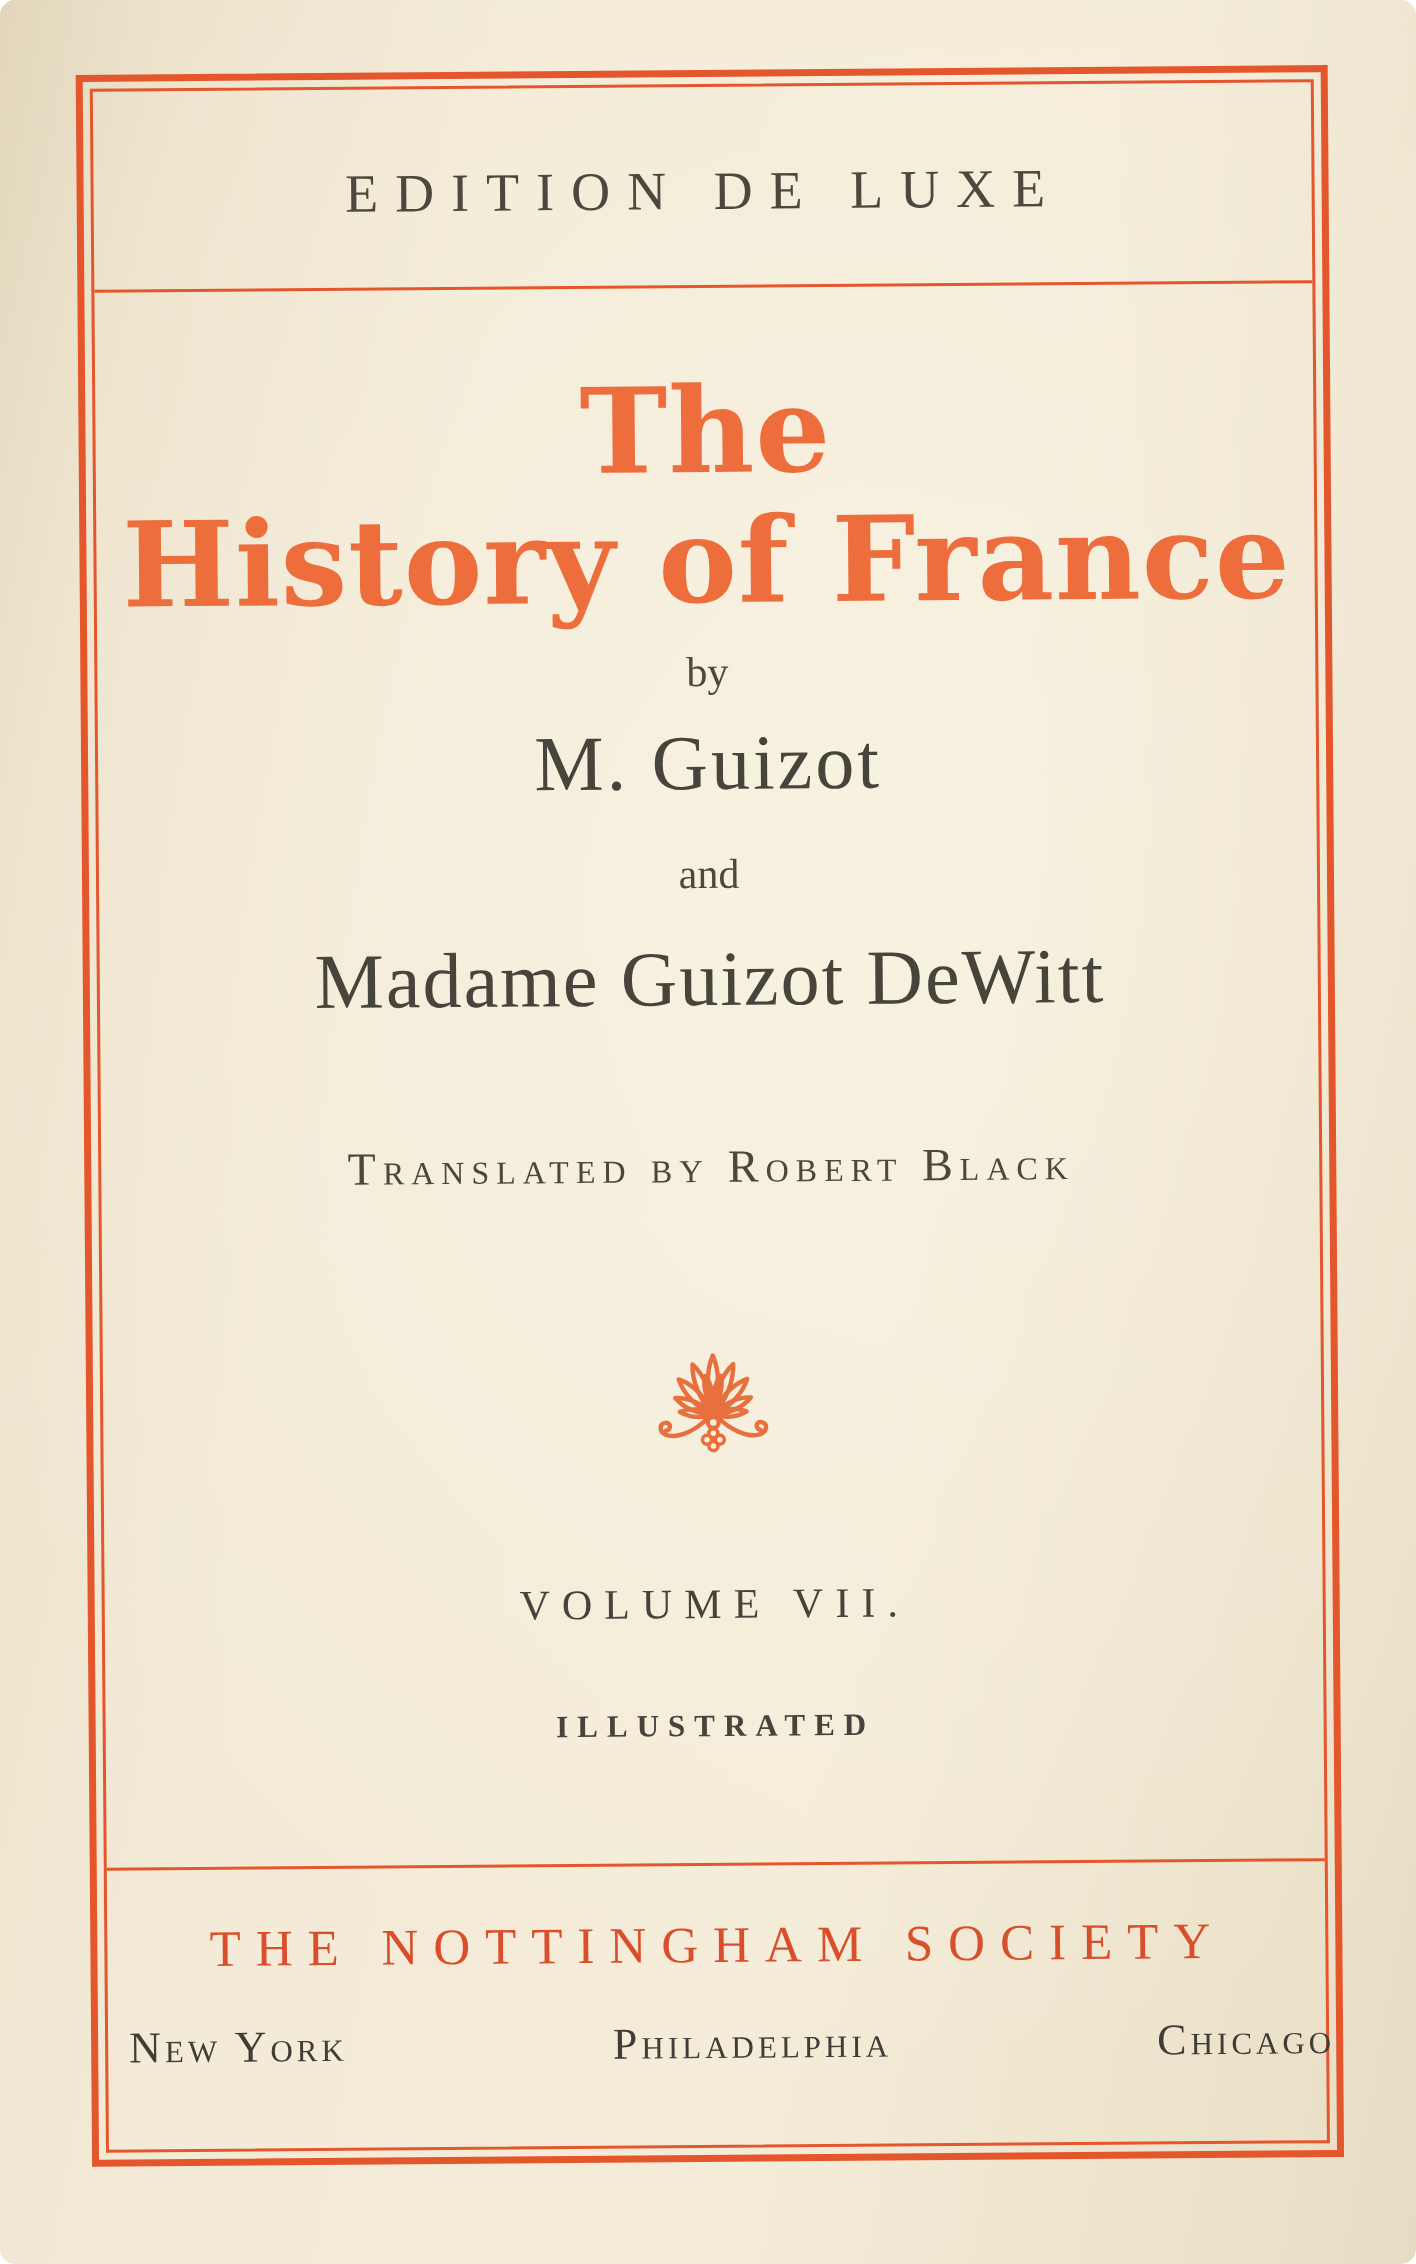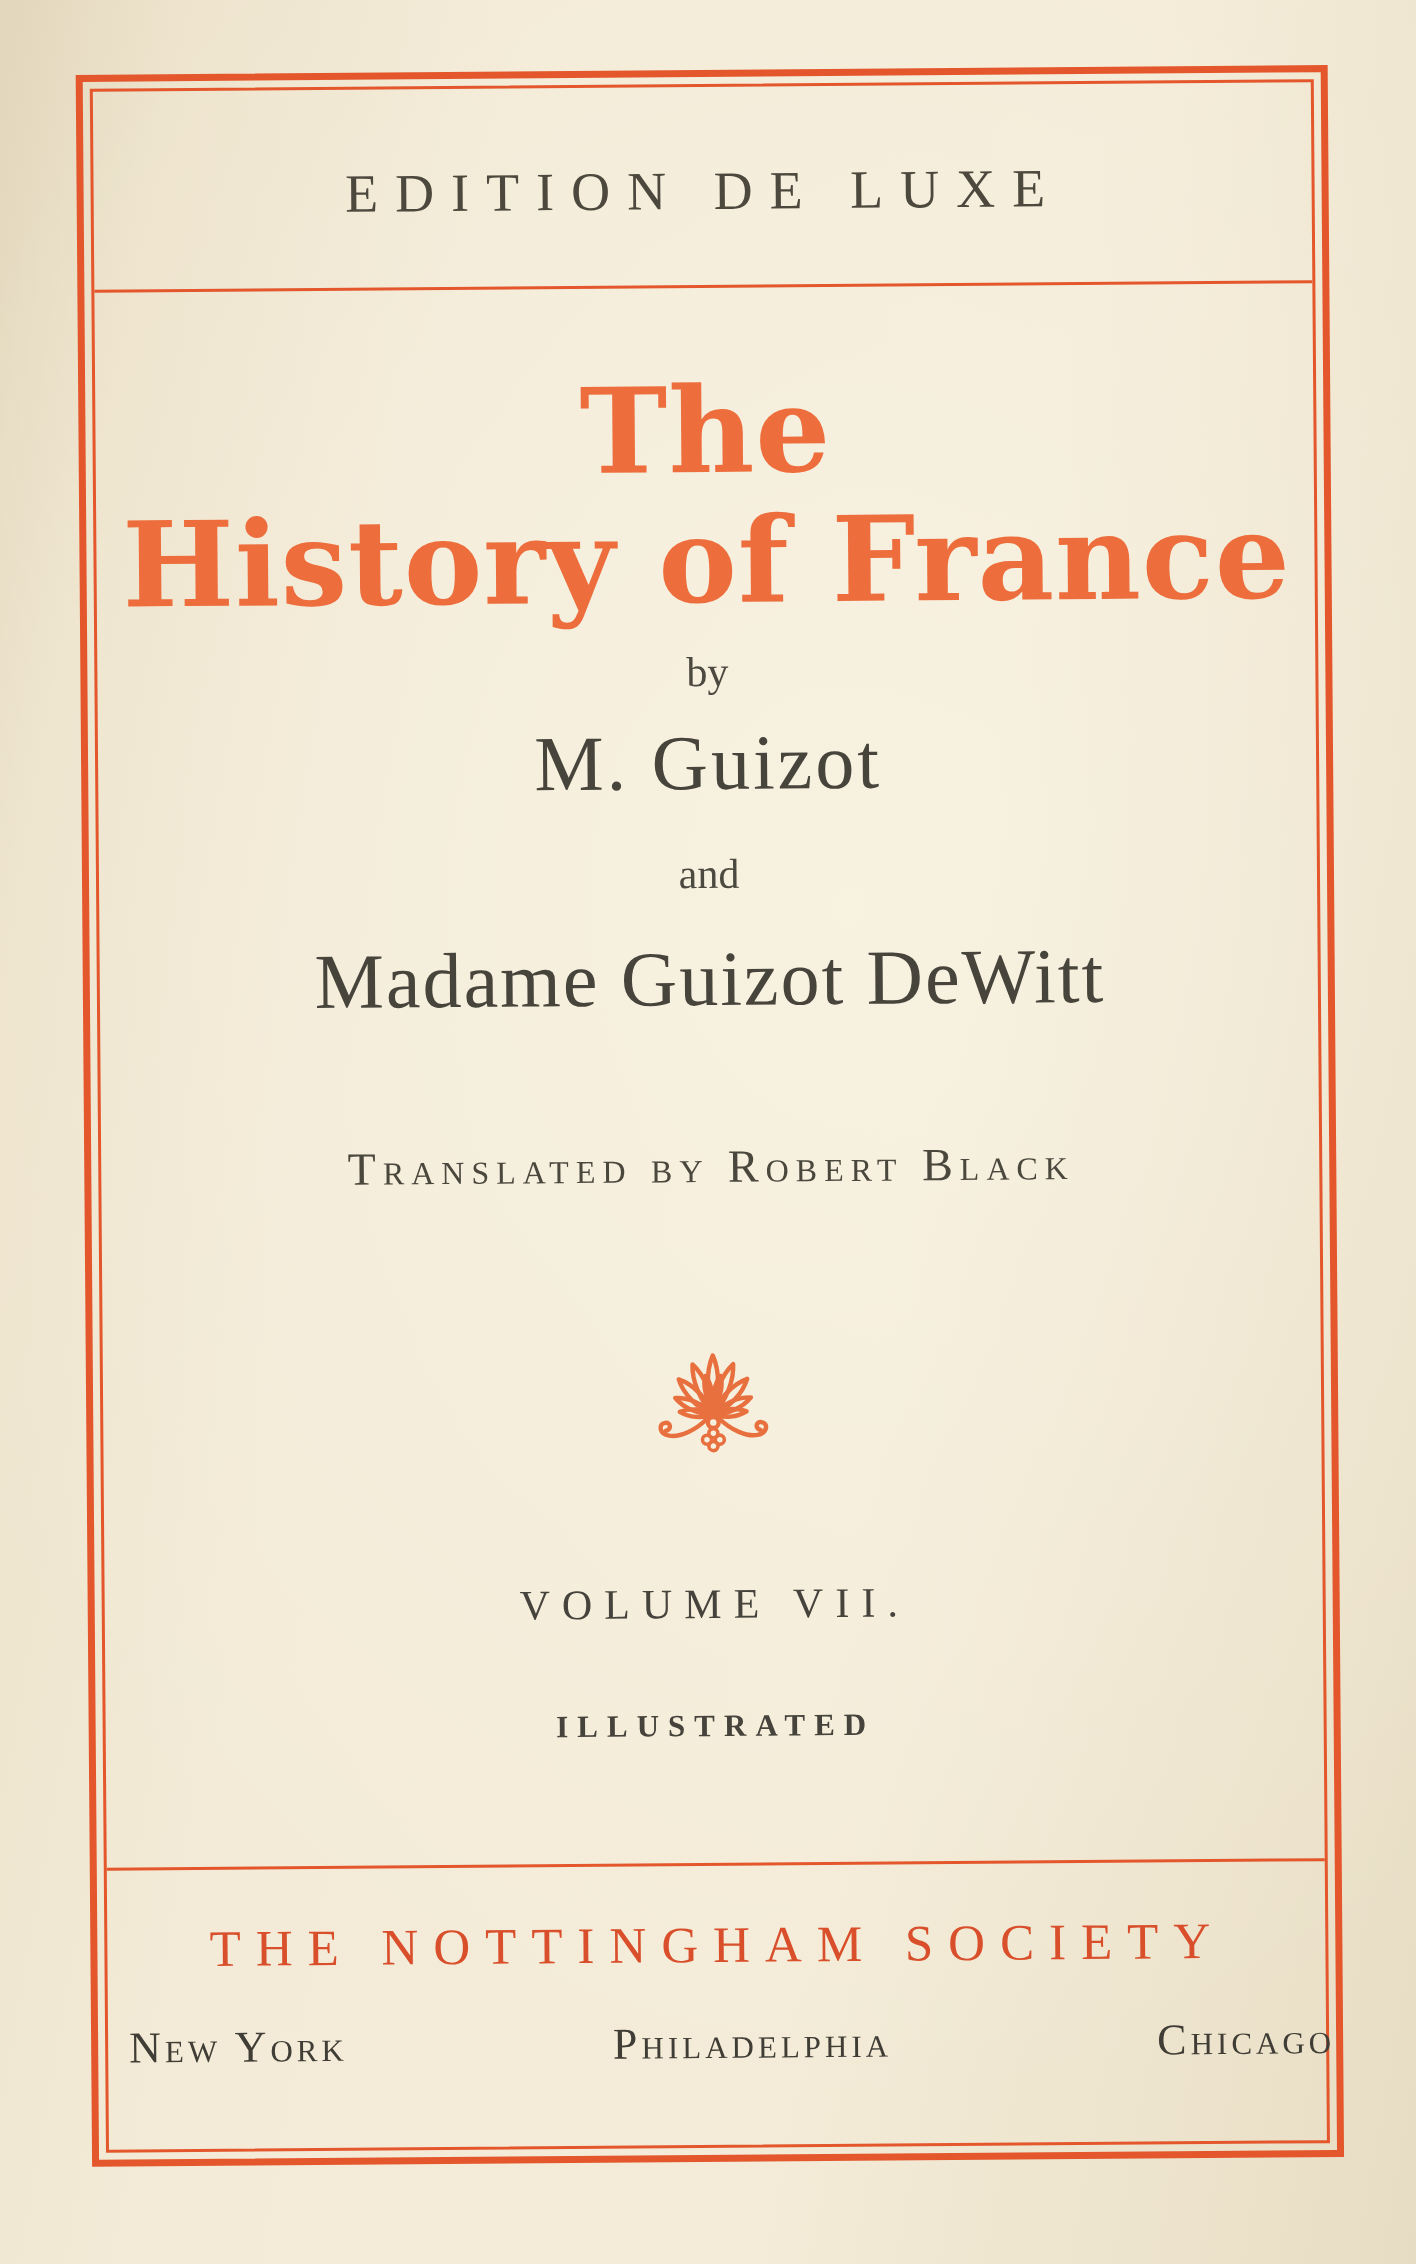--- a/index.html
+++ b/index.html
@@ -14,20 +14,21 @@
   body{
     width:1416px;height:2264px;
     font-family:"Liberation Serif","DejaVu Serif",serif;
     overflow:hidden;
   }
   .photo{
     position:relative;width:1416px;height:2264px;
     background:
       radial-gradient(120% 90% at 60% 40%, rgba(255,252,242,.35), rgba(0,0,0,0) 60%),
       linear-gradient(100deg,#e2d7bc 0%, #eee4cd 10%, #f3ebd7 30%, #f4ecd8 62%, #ebe1c9 92%, #e6dcc3 100%);
+    border-radius: 15px;
   }
   .tilt{position:absolute;inset:0;transform:rotate(-0.45deg);transform-origin:50% 50%;}
 
   .frame-outer{
     position:absolute;left:84px;top:70px;width:1252px;height:2092px;
     border:7px solid var(--border);
   }
   .frame-inner{
     position:absolute;inset:7px;border:3px solid var(--border);
   }

